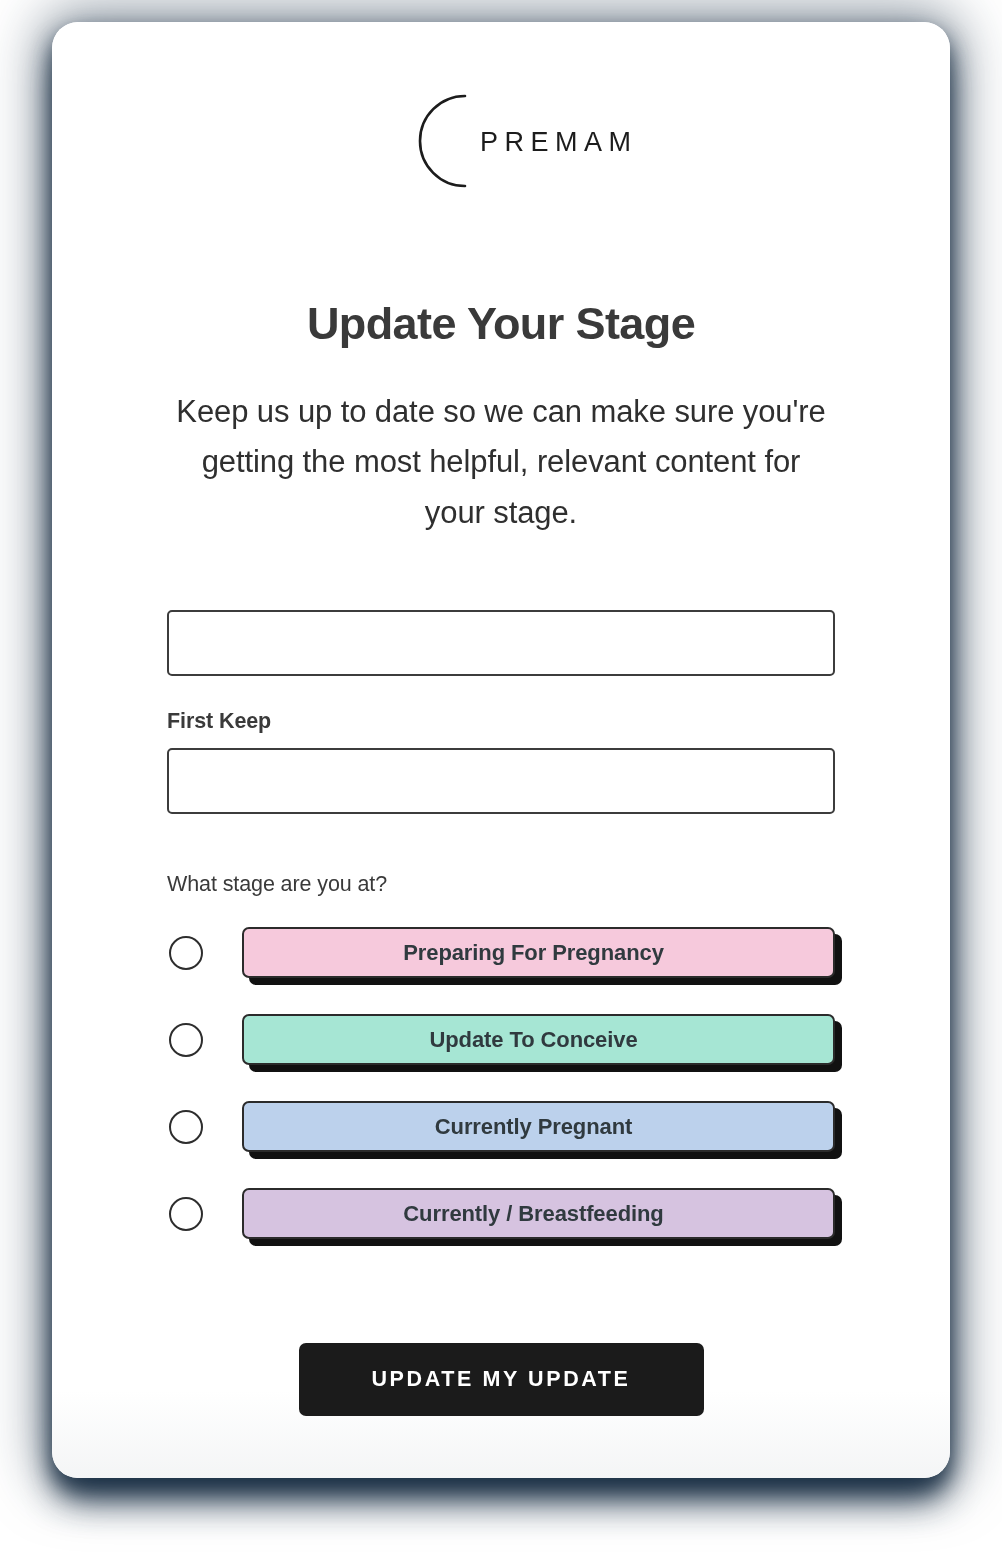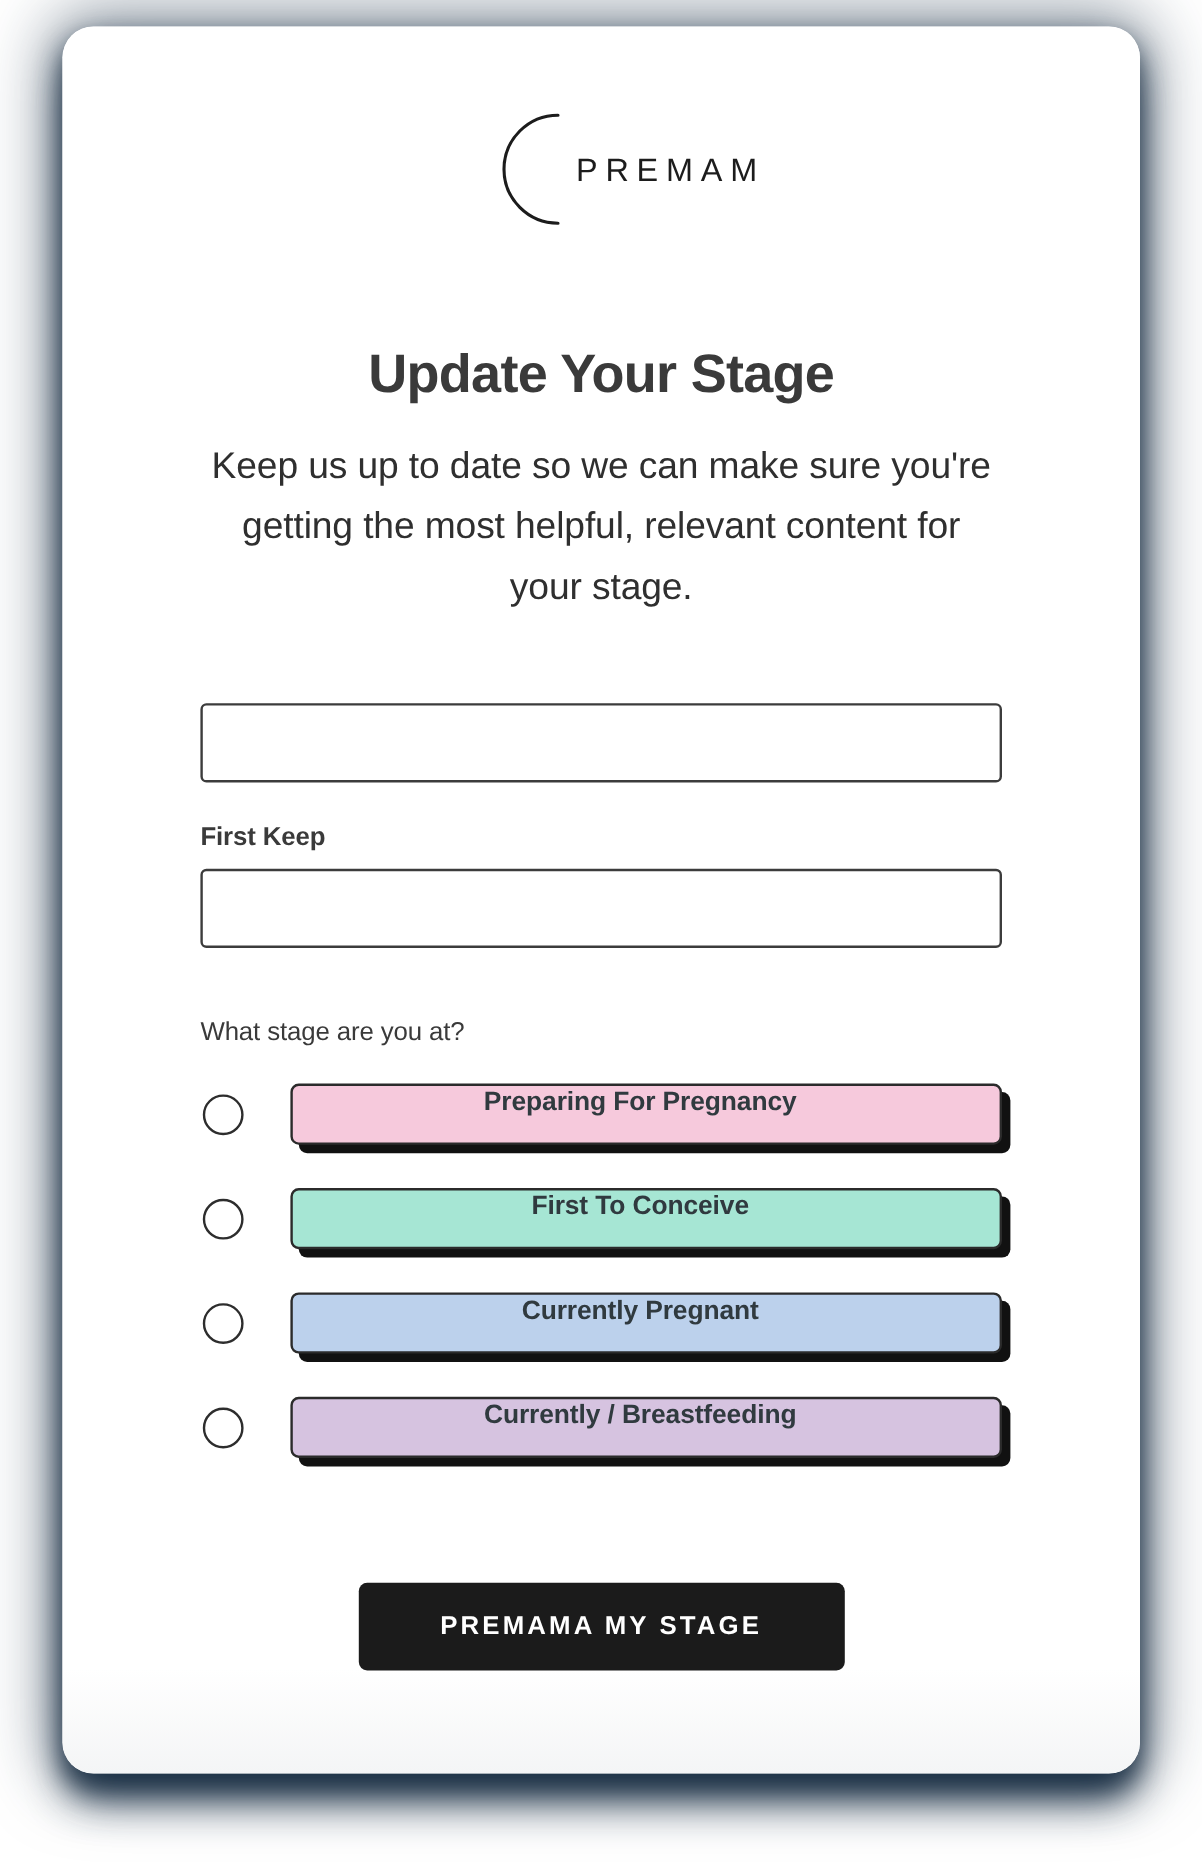--- a/index.html
+++ b/index.html
@@ -57,21 +57,21 @@
   }
   .logo {
     position: relative;
     width: 262px;
     height: 124px;
   }
   .logo svg { display: block; }
 
   
   .title {
-    margin: 0;
+    margin: 12px;
     padding-top: 76px;
     text-align: center;
     font-size: 45px;
     line-height: 1.05;
     font-weight: 700;
     letter-spacing: -0.6px;
     color: #3a3a3a;
     font-family: "Liberation Sans", sans-serif;
   }
   .subtitle {
@@ -143,20 +143,21 @@
     margin-right: 39px;
     cursor: pointer;
   }
   .option-pill {
     position: relative;
     flex: 1 1 auto;
     height: 51px;
     border: 2px solid #2b2b2b;
     border-radius: 7px;
     display: flex;
+    align-items: center;
     justify-content: center;
     box-shadow: 7px 7px 0 0 #111111;
     cursor: pointer;
     user-select: none;
   }
   .option-label {
     font-size: 22px;
     font-weight: 700;
     color: #303a3f;
     letter-spacing: -0.1px;
@@ -221,40 +222,40 @@
           <div class="option-row">
             <span class="radio"></span>
             <div class="option-pill" style="background-color: rgb(246, 201, 220);">
               <span class="option-label">Preparing For Pregnancy</span>
             </div>
           </div>
 
           <div class="option-row">
             <span class="radio"></span>
             <div class="option-pill" style="background-color: rgb(166, 230, 212);">
-              <span class="option-label">First To Conceive</span>
+              <span class="option-label">Update To Conceive</span>
             </div>
           </div>
 
           <div class="option-row">
             <span class="radio"></span>
             <div class="option-pill" style="background-color: rgb(188, 209, 236);">
               <span class="option-label">Currently Pregnant</span>
             </div>
           </div>
 
           <div class="option-row">
             <span class="radio"></span>
             <div class="option-pill" style="background-color: rgb(214, 195, 224);">
               <span class="option-label">Currently / Breastfeeding</span>
             </div>
           </div>
 
         </div>
 
         <div class="submit-wrap">
-          <button class="submit-btn">PREMAMA MY STAGE</button>
+          <button class="submit-btn">UPDATE MY UPDATE</button>
         </div>
 
       </div>
     </div>
   </div>
 </div>
 
 </body></html>

